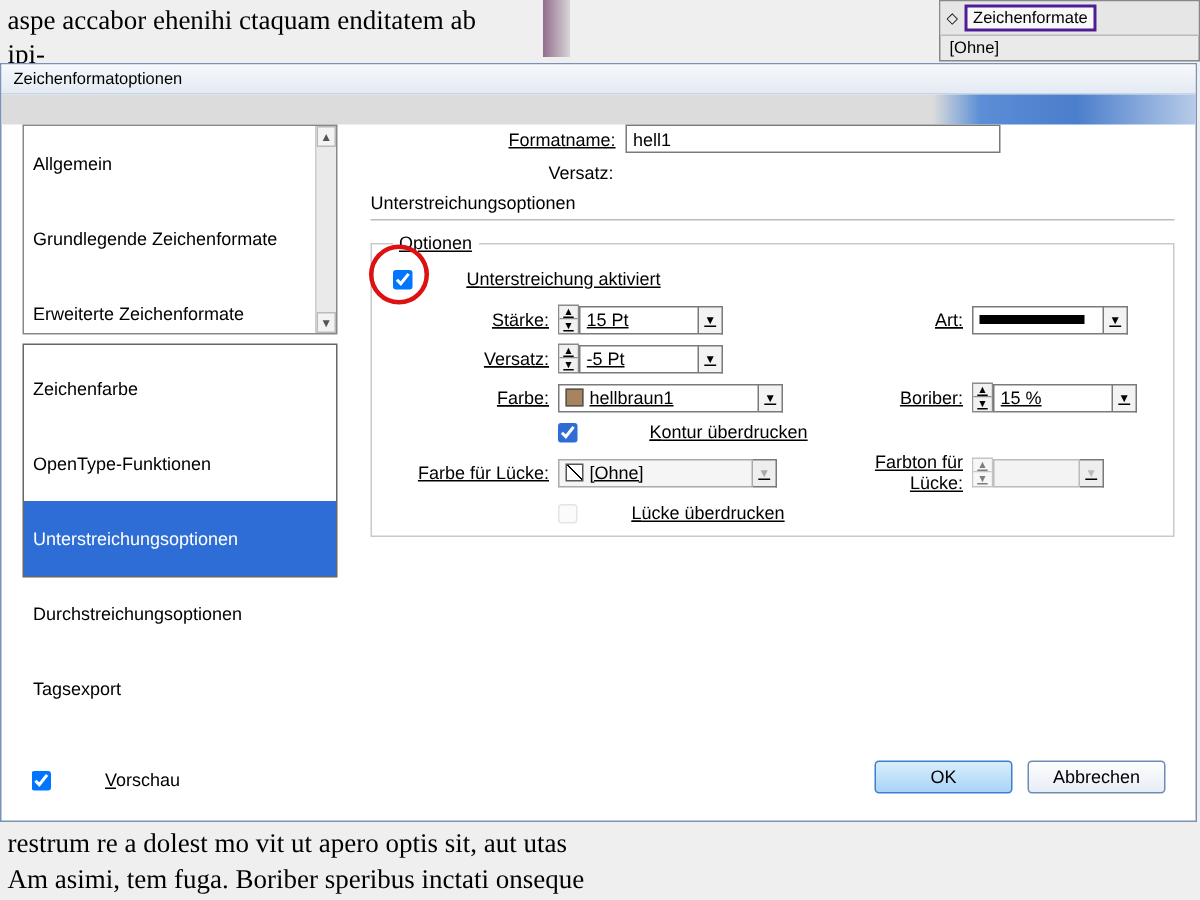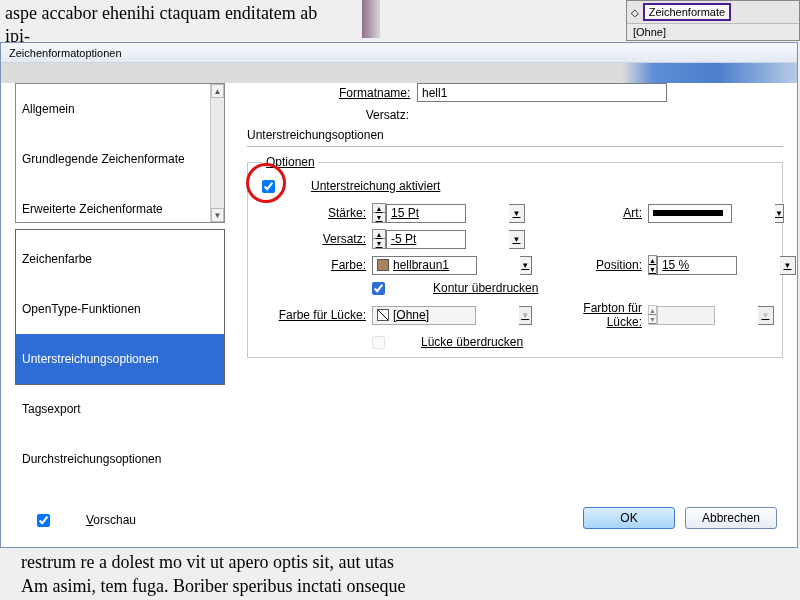--- a/index.html
+++ b/index.html
@@ -1,21 +1,21 @@
 <!DOCTYPE html>
 <html><head>
 <meta charset="utf-8">
 <style>
   * { box-sizing: border-box; margin: 0; padding: 0; font-family: "Segoe UI", Tahoma, sans-serif; font-size: 12px; color: #000; }
   body { width: 800px; height: 600px; background: #efefef; position: relative; overflow: hidden; }
 
   
   .bg-text { color: #000000; font-family: Liberation Serif, serif; font-size: 18px; line-height: 1.3; position: absolute; }
   .bg-top { top: 0; left: 0; width: 340px; padding: 2px 5px; }
-  .bg-bottom { bottom: 0; left: 16px; width: 480px; padding: 2px 5px; }
+  .bg-bottom { bottom: 0; left: 0; width: 480px; padding: 2px 5px; }
   .txt-edge { position:absolute; top:0; left:362px; width:18px; height:38px; background:linear-gradient(to right,#6b3563,#ccc); opacity:.7; }
 
   
   .panel { position:absolute; top:0; right:0; width:174px; background:#eaeaea; border:1px solid #888; }
   .panel-hdr { display:flex; align-items:center; gap:4px; padding:2px 4px; border-bottom:1px solid #bbb; background:#e6e6e6; }
   .panel-tab { background:#f8f8f8; border:2px solid #4c1d95; padding:1px 4px; font-size:11px; }
   .panel-body { padding:2px 6px; height:16px; font-size:11px; }
 
   
   .dlg { position:absolute; top:42px; left:0; width:798px; height:506px; border:1px solid #7892b8; background:#fff; }
@@ -43,39 +43,39 @@
   fieldset { border:1px solid #c9c9c9; padding:10px 14px 8px 14px;text-decoration:underline; }
   legend { padding:0 4px; }
 
   .grid { display:grid; grid-template-columns: 110px 160px 1fr 100px 120px; row-gap:6px; align-items:center; }
   .grid .rlbl { text-align:right; padding-right:6px; }
   .grid .rlbl2 { text-align:right; padding-right:6px; }
   .spin { display:flex; align-items:center; }
   .spin .arrows { display:flex; flex-direction:column; border:1px solid #8a8a8a; width:14px; }
   .spin .arrows span { height:9px; display:flex; align-items:center; justify-content:center; font-size:7px; background:#f1f1f1; }
   .spin .arrows span:first-child{border-bottom:1px solid #8a8a8a;}
-  .combo { position:relative; display:inline-flex; align-items:center;gap:43px; }
+  .combo { position:relative; display:inline-flex; align-items:center; }
   .combo input { border:1px solid #7a7a7a; height:19px; padding:1px 4px; background:#fff; }
   .combo .dd { width:16px; height:19px; border:1px solid #7a7a7a; border-left:none; background:#f3f3f3; font-size:8px; display:flex; align-items:center; justify-content:center; }
   .swatch { width:12px; height:12px; border:1px solid #555; display:inline-block; margin-right:4px; vertical-align:middle; }
   .swatch.brown{ background:#a8845e; }
   .swatch.diag { background:linear-gradient(45deg,#fff 48%,#000 48%,#000 54%,#fff 54%); }
   .thickline { width:70px; height:6px; background:#000; display:inline-block; margin-right:4px; }
 
   .chk { display:flex; align-items:center; gap:4px; }
   .chk input { width:13px; height:13px; }
   .chk.disabled { color:#8a8a8a; }
   .chk.disabled input { filter:grayscale(1); opacity:.6; }
   .chk.blue input { accent-color:#2e6dd6; }
 
   
   .btns { position:absolute; bottom:12px; right:14px; display:flex; gap:10px; }
   .pbtn { min-width:92px; height:22px; border:1px solid #6e8bb7; border-radius:3px; background:linear-gradient(#fdfdfd,#e7edf6); padding:0 10px; text-align:center; }
   .pbtn.primary { background:linear-gradient(#d9eefc,#a8d4f7); border:1px solid #3e7dd0; }
-  .vorschau { position:absolute; bottom:14px; left:30px; }
+  .vorschau { position:absolute; bottom:14px; left:14px; }
 
   .u { text-decoration:underline;padding-left:32px; }
 
   
   .anno { position:absolute; width:40px; height:40px; border:3px solid #d11; border-radius:50%; pointer-events:none; }
 </style>
 </head>
 <body>
 
 <div class="bg-text bg-top" style="white-space: pre-line;">aspe accabor ehenihi ctaquam enditatem ab ipi-
@@ -99,22 +99,22 @@
 
     <div class="sidebar">
       <div class="listbox">
         <ul id="catlist">
             <li>Allgemein</li>
             <li>Grundlegende Zeichenformate</li>
             <li>Erweiterte Zeichenformate</li>
             <li>Zeichenfarbe</li>
             <li>OpenType-Funktionen</li>
             <li class="sel">Unterstreichungsoptionen</li>
+            <li>Durchstreichungsoptionen</li>
             <li>Tagsexport</li>
-            <li>Durchstreichungsoptionen</li>
           </ul>
         <div class="vscroll">
           <div class="btn">▲</div>
           <div style="flex:1"></div>
           <div class="btn" style="position:absolute;bottom:0;left:0;right:0;">▼</div>
         </div>
       </div>
       <div class="preview"></div>
     </div>
 
@@ -175,21 +175,21 @@
 
           <div class="rlbl"><span class="u">Farbe:</span></div>
           <div class="combo" style="grid-column:2/3;">
             <span style="border:1px solid #7a7a7a;height:19px;width:134px;background:#fff;display:flex;align-items:center;padding:0 4px;">
                 <span class="swatch brown"></span>
                 <span>hellbraun1</span>
               </span>
             <div class="dd">▼</div>
           </div>
           <div></div>
-          <div class="rlbl2">Position:</div>
+          <div class="rlbl2">Boriber:</div>
           <div class="spin">
             <div class="arrows">
                 <span>▲</span>
                 <span>▼</span>
               </div>
             <div class="combo">
                 <input style="width: 80px;" value="15 %">
                 <div class="dd">▼</div>
               </div>
           </div>

